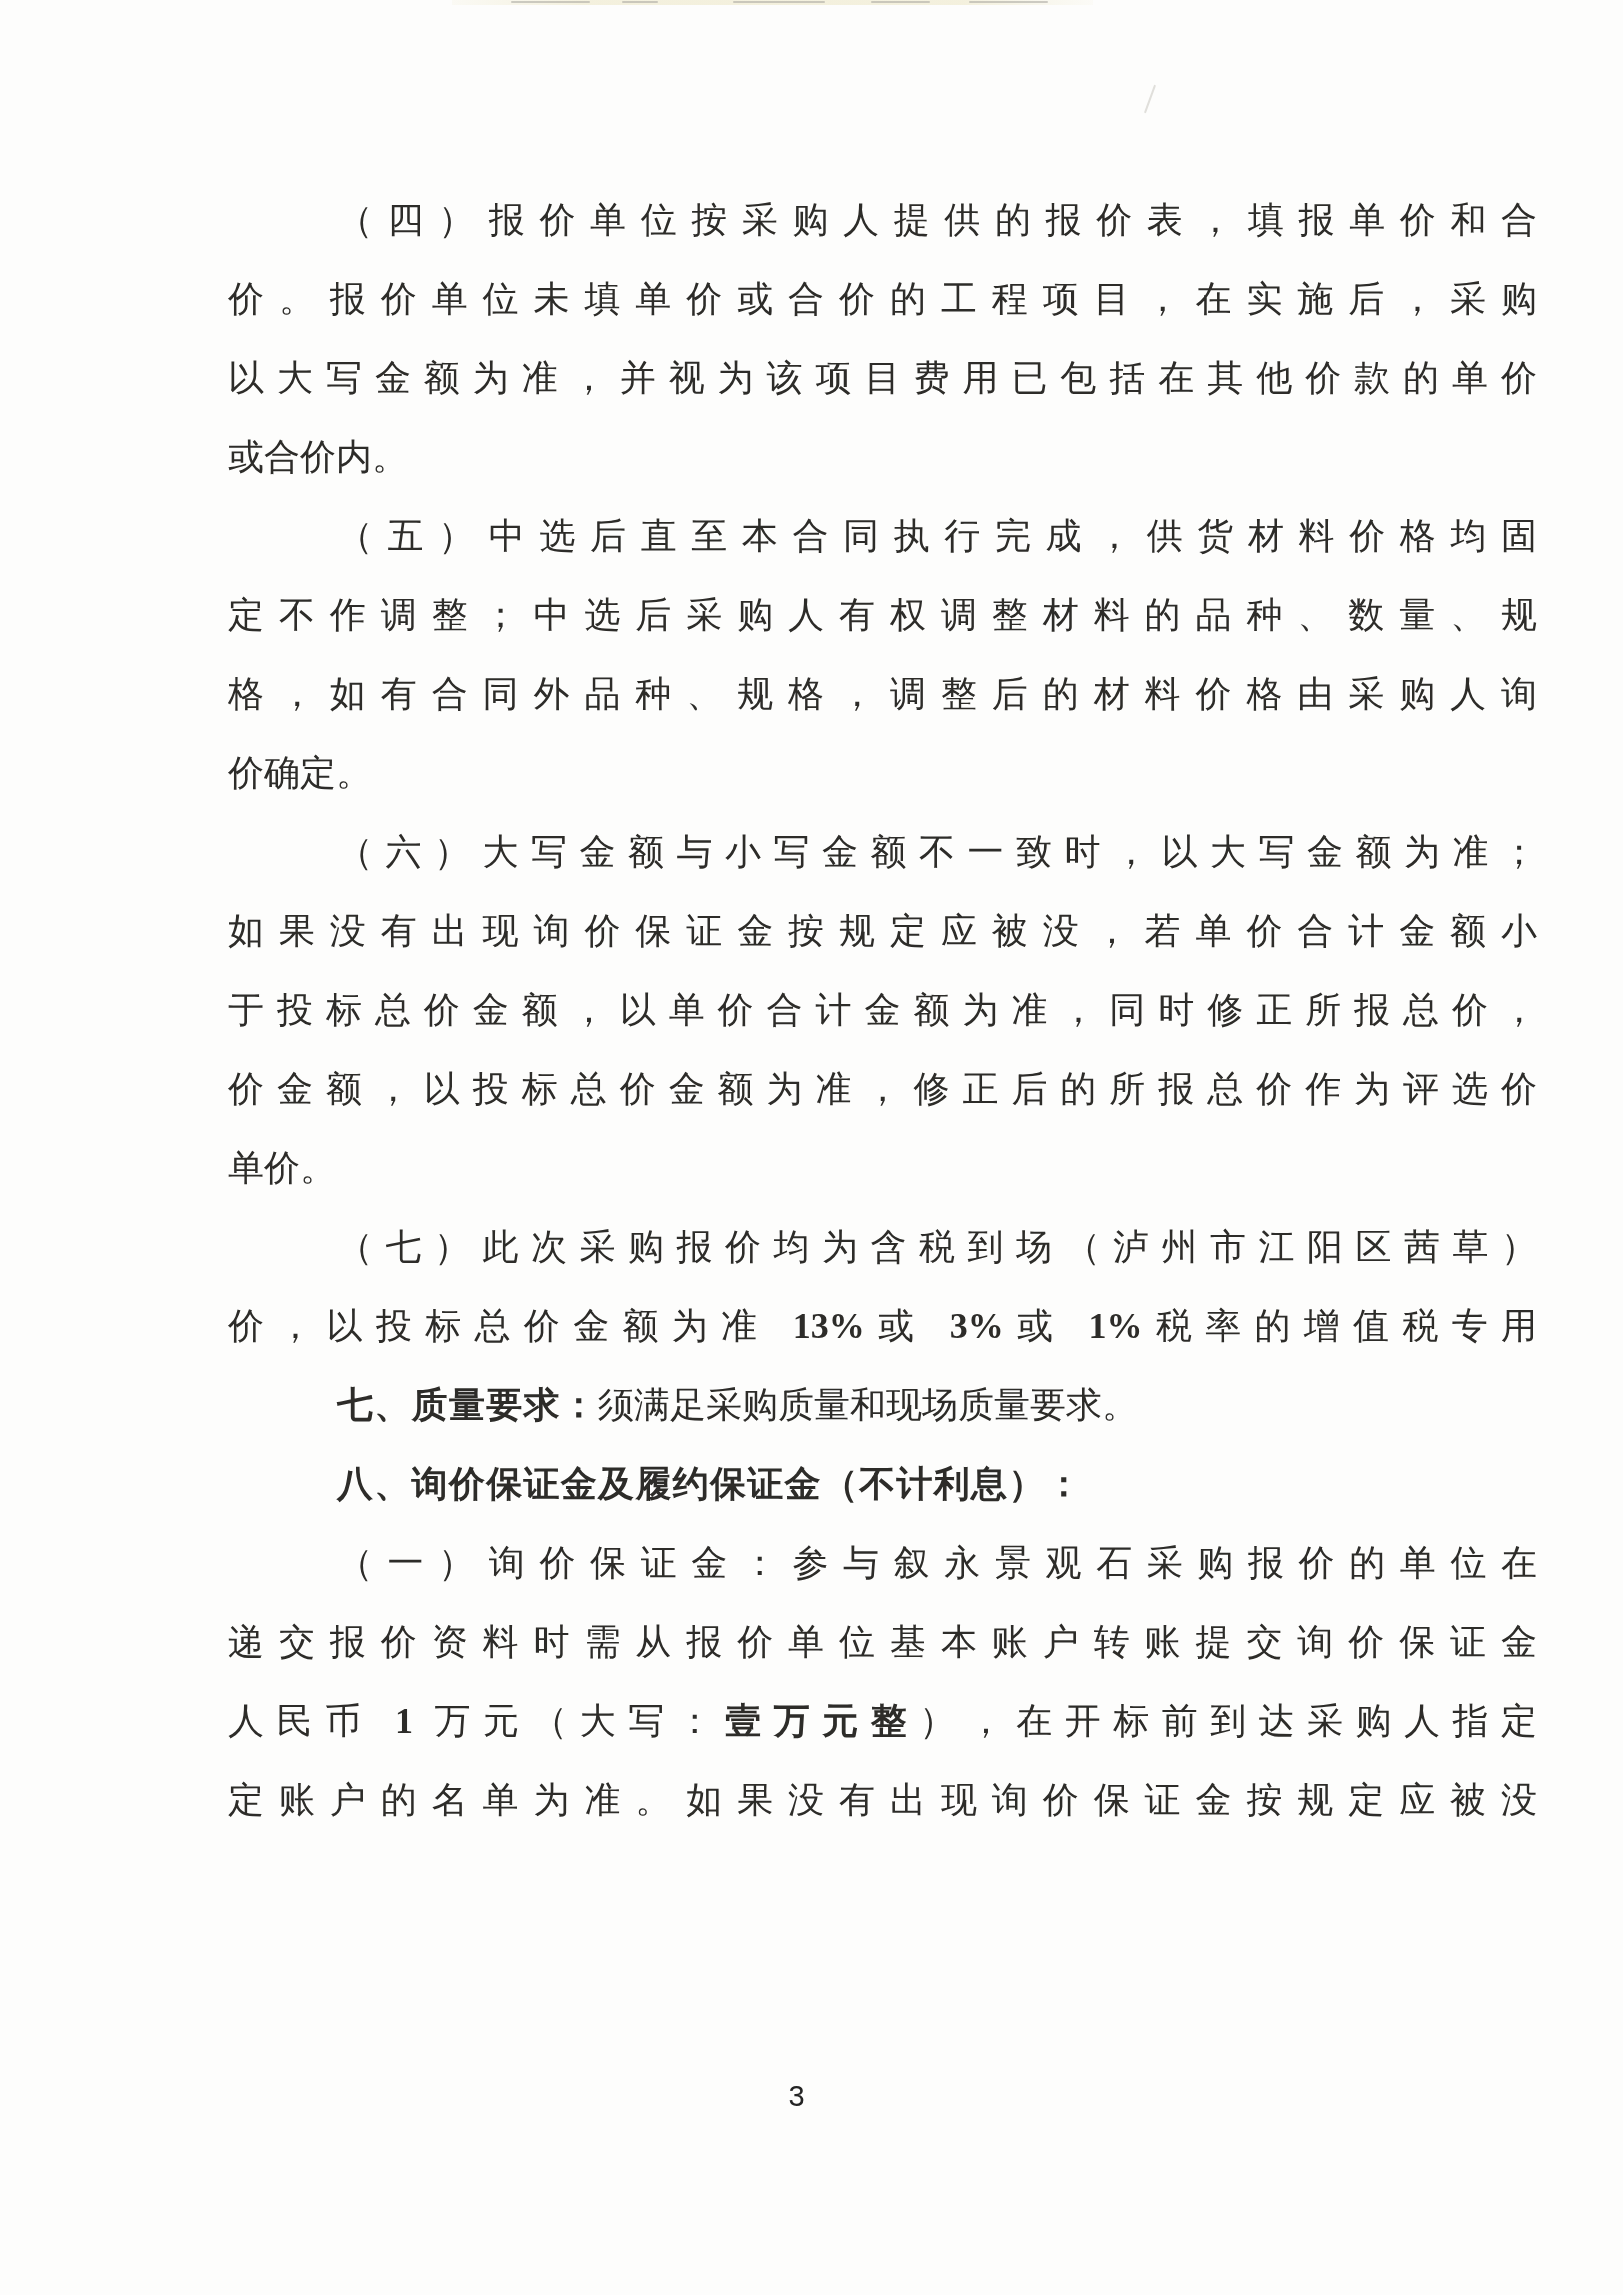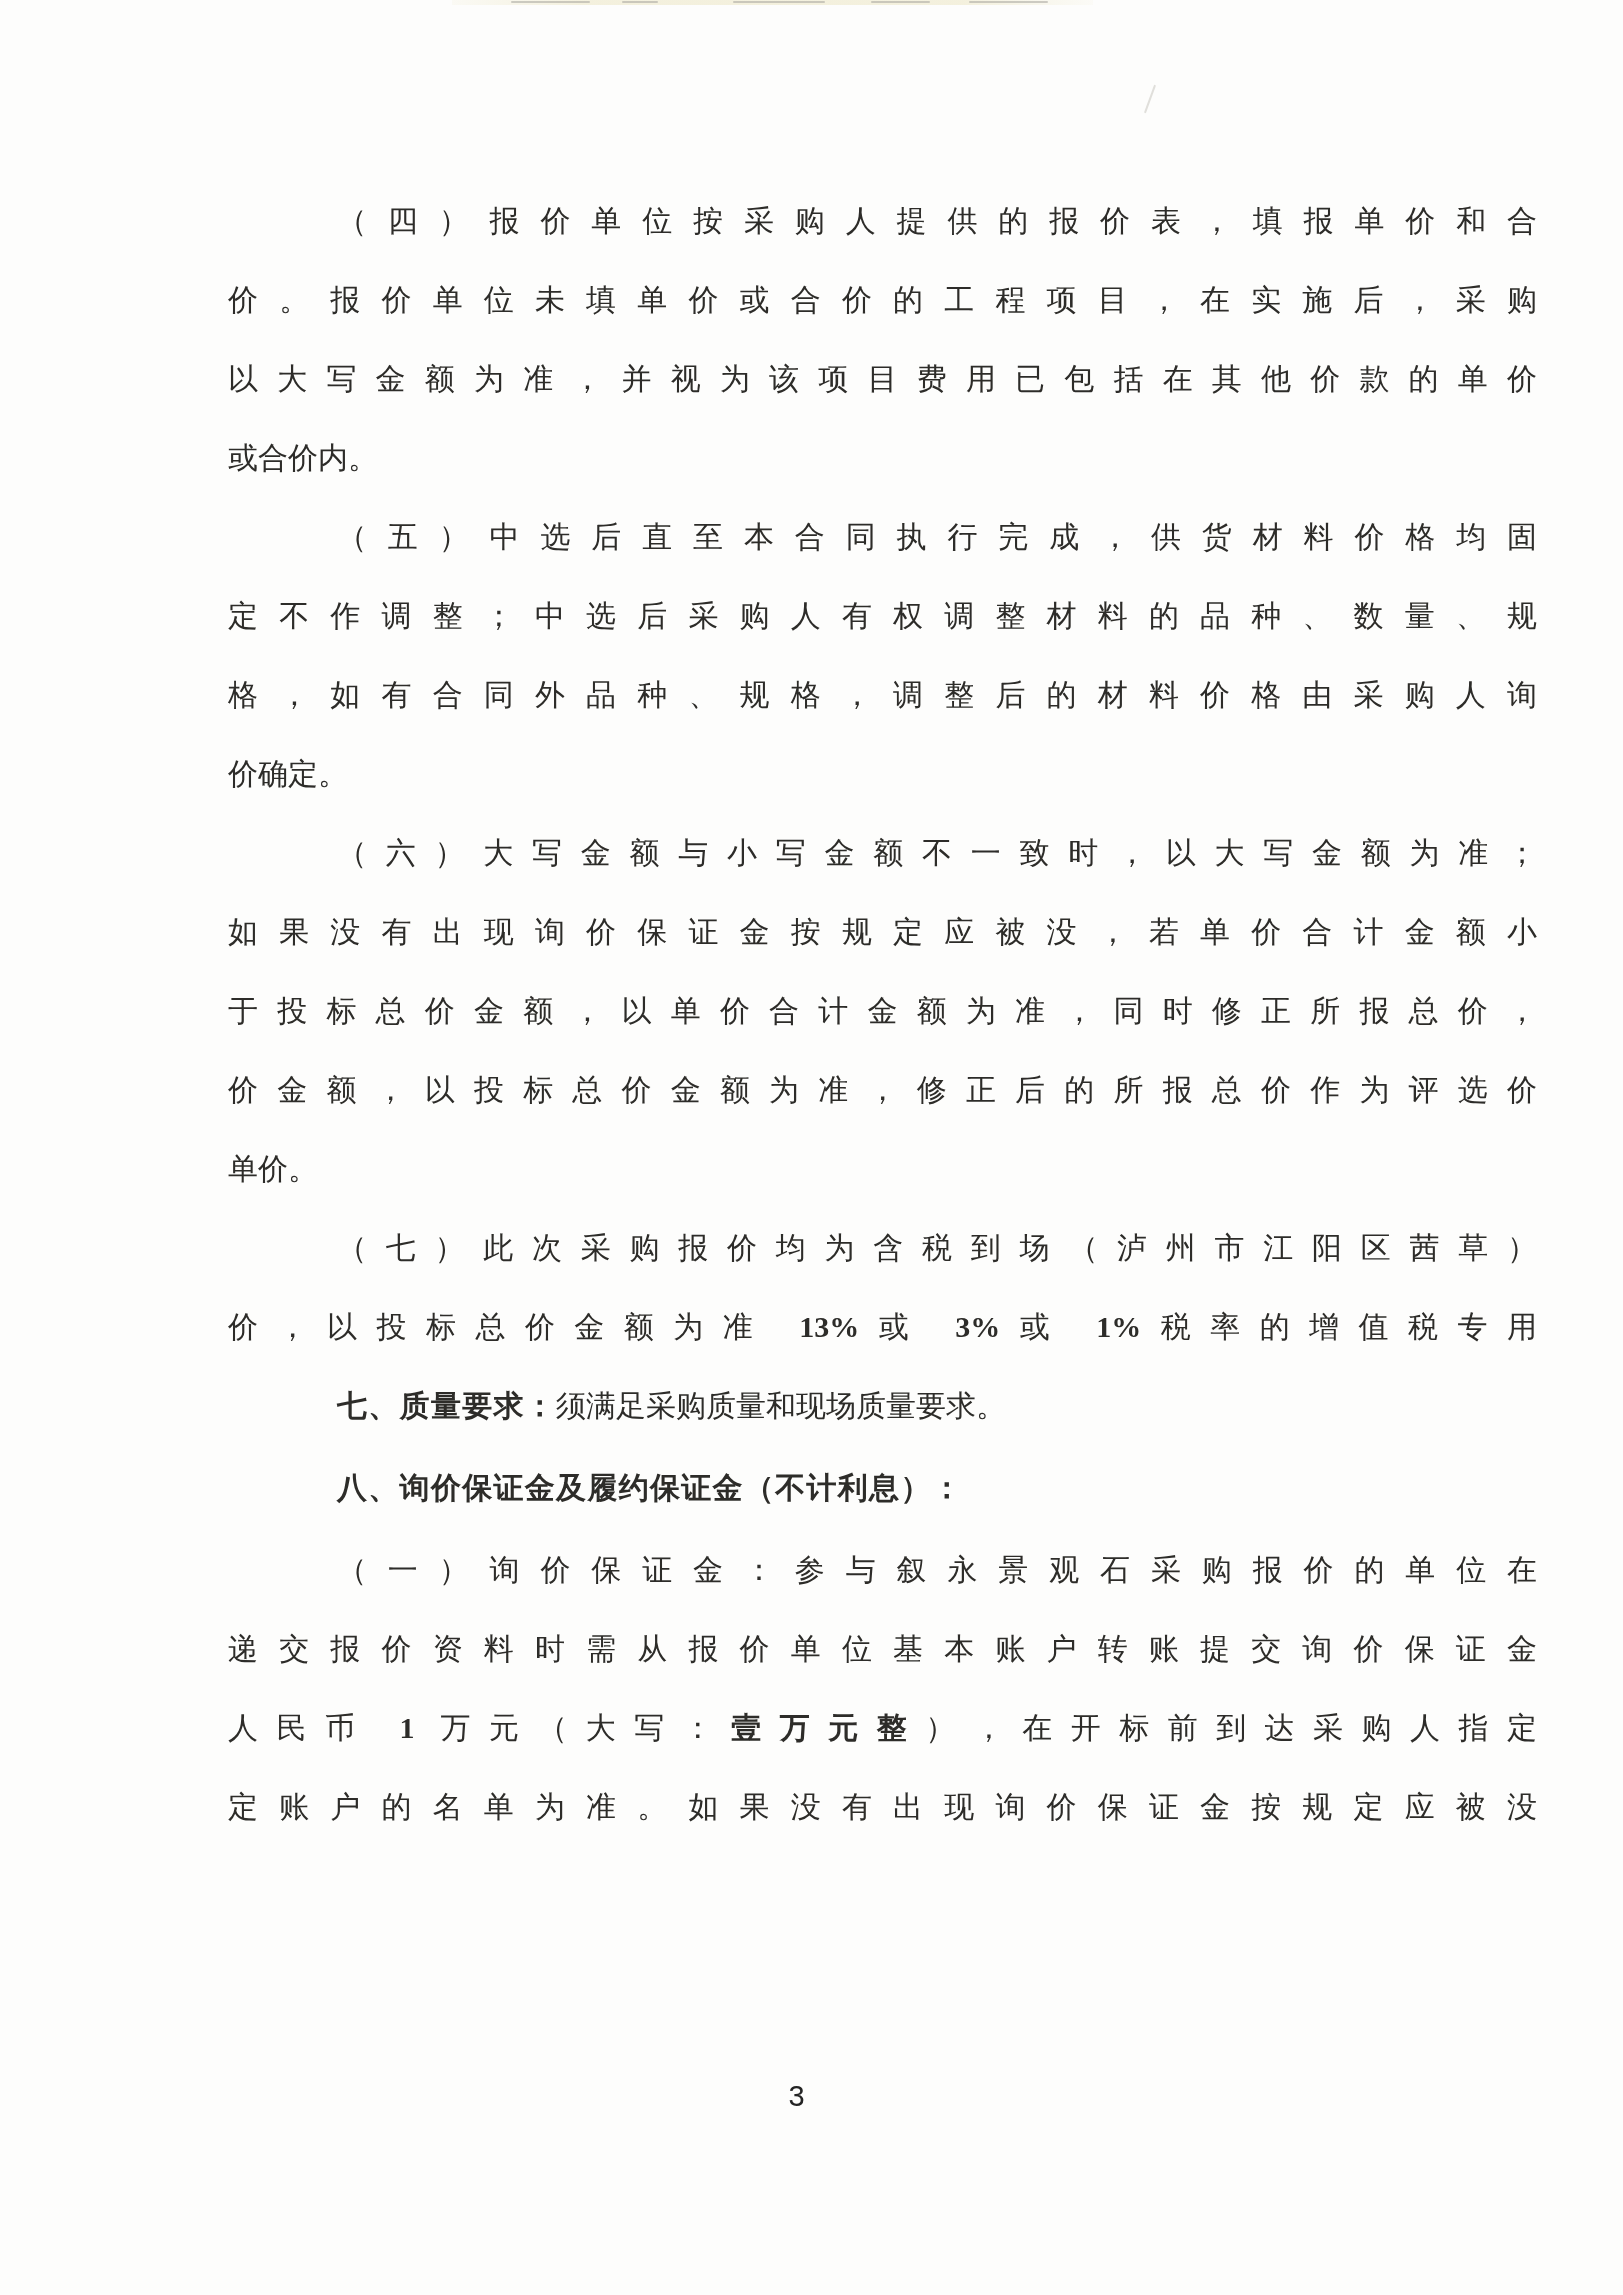--- a/index.html
+++ b/index.html
@@ -31,33 +31,33 @@
     background:#c9c7c0;transform:rotate(20deg);opacity:.55;border-radius:1.3px;
   }
   .textblock{
     position:absolute;
     left:228px;
     top:181px;
     width:1309px;
     color:#2d2c29;
   }
   .line{
-    font-size:30px;
+    font-size:36px;
     line-height:79px;
     text-align:left;
     white-space:normal;
   }
   .line.justify{
     text-align:justify;
     text-align-last:justify;
   }
   .line.indent{padding-left:109px;}
   .seg{font-weight:400;}
   .seg.bold{font-weight:700;}
-  .seg.hei{font-family:Liberation Mono, monospace;letter-spacing:1.3px;}
+  .seg.hei{font-family:Liberation Serif, serif;letter-spacing:1.3px;}
   .pagenum{
     position:absolute;
     top:2080px;left:0;width:1593px;
     text-align:center;
     font-size:29px;
     color:#242424;
     font-family:"Liberation Sans","DejaVu Sans",sans-serif;
   }
 </style>
 </head>

